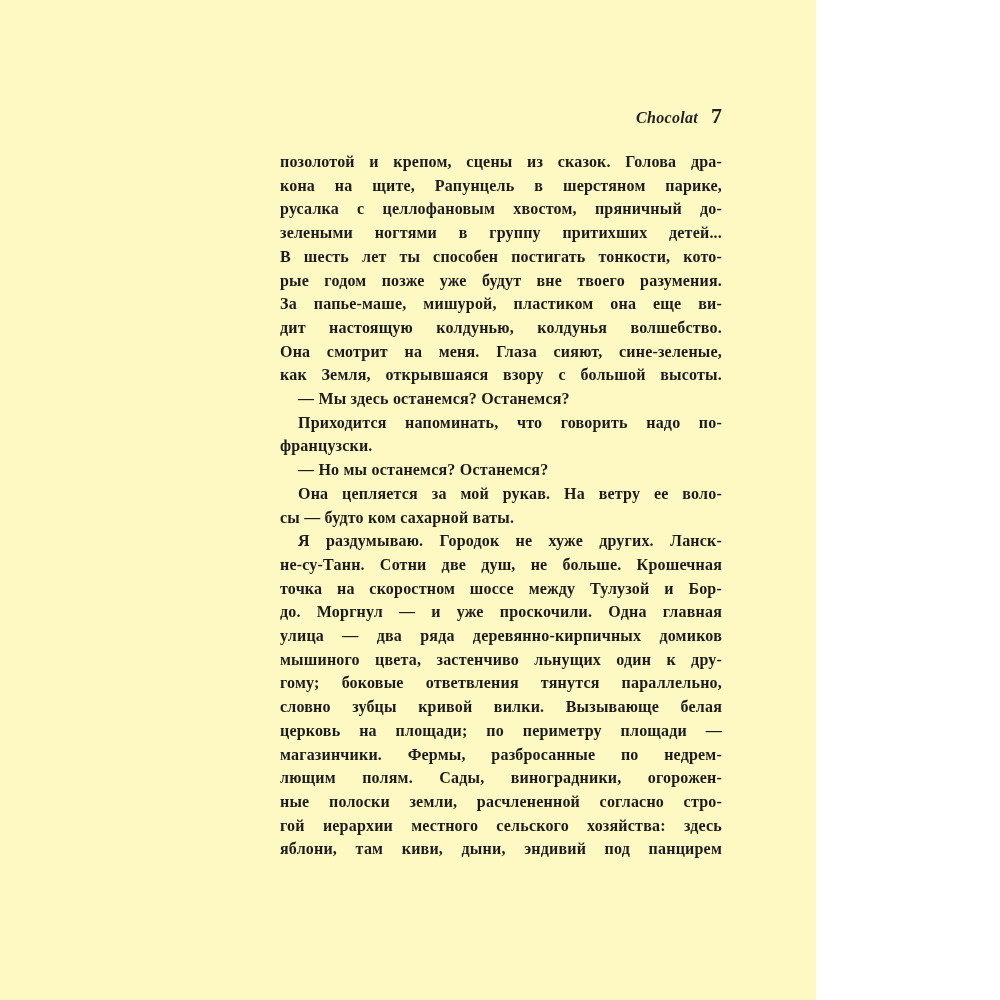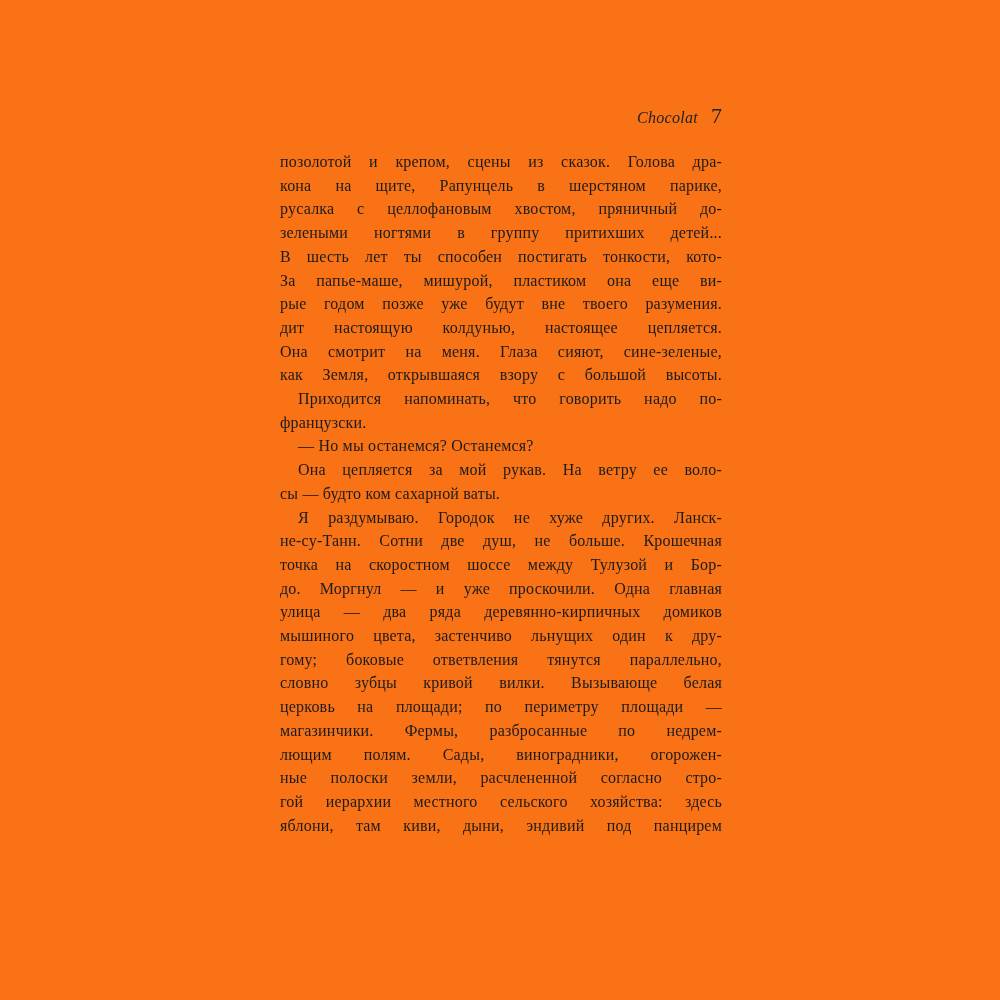--- a/index.html
+++ b/index.html
@@ -2,26 +2,27 @@
 <html><head>
 <meta charset="utf-8">
 <style>
   html, body {
     margin: 0;
     padding: 0;
     background: #ffffff;
   }
   .page {
     position: relative;
-    width: 1000px;
+    width: 816px;
     height: 1000px;
-    background: #f97316;
+    background: #fef9c3;
     overflow: hidden;
     font-family: "Liberation Serif", "DejaVu Serif", serif;
     color: #1b1b1b;
+    font-weight: bold;
   }
   .running-head {
     position: absolute;
     left: 280px;
     width: 442px;
     top: 103px;
     text-align: right;
     white-space: nowrap;
   }
   .book-title {
@@ -64,25 +65,26 @@
 <div class="page">
   <div class="running-head">
     <span class="book-title">Chocolat</span><span class="page-number">7</span>
   </div>
   <div class="text-block" id="text-block">
       <div class="text-line">позолотой и крепом, сцены из сказок. Голова дра-</div>
       <div class="text-line">кона на щите, Рапунцель в шерстяном парике,</div>
       <div class="text-line">русалка с целлофановым хвостом, пряничный до-</div>
       <div class="text-line">зелеными ногтями в группу притихших детей...</div>
       <div class="text-line">В шесть лет ты способен постигать тонкости, кото-</div>
+      <div class="text-line">рые годом позже уже будут вне твоего разумения.</div>
       <div class="text-line">За папье-маше, мишурой, пластиком она еще ви-</div>
-      <div class="text-line">рые годом позже уже будут вне твоего разумения.</div>
-      <div class="text-line">дит настоящую колдунью, настоящее цепляется.</div>
+      <div class="text-line">дит настоящую колдунью, колдунья волшебство.</div>
       <div class="text-line">Она смотрит на меня. Глаза сияют, сине-зеленые,</div>
       <div class="text-line">как Земля, открывшаяся взору с большой высоты.</div>
+      <div class="text-line indent lastline">— Мы здесь останемся? Останемся?</div>
       <div class="text-line indent">Приходится напоминать, что говорить надо по-</div>
       <div class="text-line lastline">французски.</div>
       <div class="text-line indent lastline">— Но мы останемся? Останемся?</div>
       <div class="text-line indent">Она цепляется за мой рукав. На ветру ее воло-</div>
       <div class="text-line lastline">сы — будто ком сахарной ваты.</div>
       <div class="text-line indent">Я раздумываю. Городок не хуже других. Ланск-</div>
       <div class="text-line">не-су-Танн. Сотни две душ, не больше. Крошечная</div>
       <div class="text-line">точка на скоростном шоссе между Тулузой и Бор-</div>
       <div class="text-line">до. Моргнул — и уже проскочили. Одна главная</div>
       <div class="text-line">улица — два ряда деревянно-кирпичных домиков</div>

